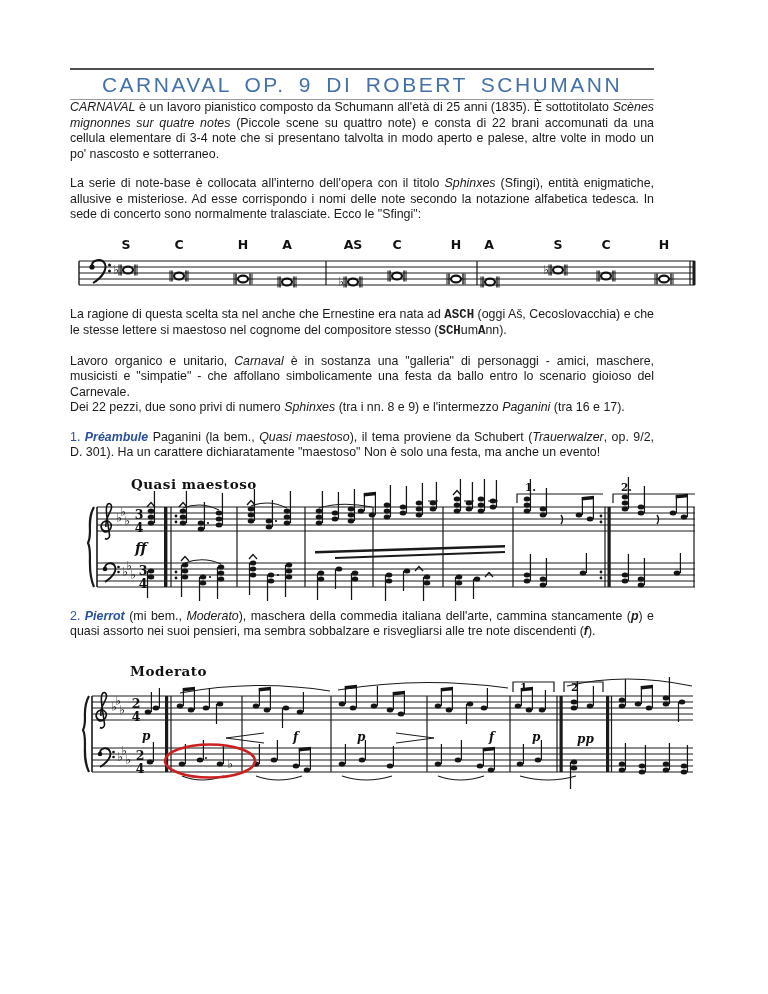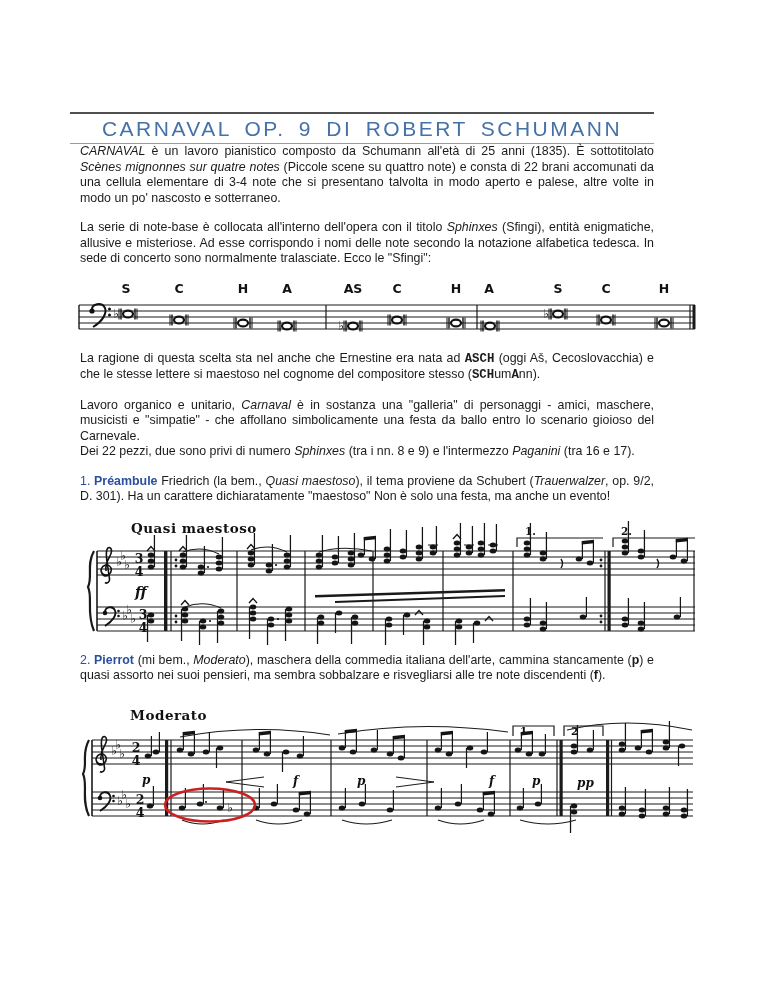--- a/index.html
+++ b/index.html
@@ -5,41 +5,41 @@
   :root{
     --title-blue:#4472a8;
     --section-blue:#2a4f9e;
     --annotation-red:#cc2020;
     --ink:#1b1b1b;
   }
   *{margin:0;padding:0;box-sizing:border-box;}
   html,body{background:#fff;}
   .page{
     width:724px;min-height:994px;background:#fff;
-    padding:112px 70px 60px 70px;
+    padding:68px 70px 60px 70px;
     font-family:"Liberation Sans",sans-serif;
     color:var(--ink);
   }
   .rule-top{border-top:2.5px solid #4f4f4f;height:0;}
   .rule-bottom{border-top:1.5px solid #9a9a9a;height:0;}
   .doc-title{
     font-size:21px;line-height:26px;font-weight:400;
     color:var(--title-blue);text-align:center;
     letter-spacing:2.5px;word-spacing:5px;
     padding:2px 0 1px 0;
   }
   p.body-text{
     font-size:12.4px;line-height:15.5px;
-    text-align:justify;margin:0 0 14px 10px;
+    text-align:justify;margin:0 0 14px 0;
   }
   .lead-gap{margin-top:37px;}
   .tight{margin-bottom:7px !important;}
   .run-i{font-style:italic;}
   .run-b{font-weight:700;font-family:Liberation Mono, monospace;}
-  .run-bi{font-weight:700;}
+  .run-bi{font-weight:700;font-style:italic;}
   .run-blue{color:var(--section-blue);}
   figure{display:block;}
   .fig-sphinx{margin:8px 0 14px 7px;width:620px;}
   .fig-score1{margin:16px 0 8px 15px;width:612px;}
   .fig-score2{margin:22px 0 11px 10px;width:615px;}
   svg{display:block;}
   svg .st{stroke:#1a1a1a;stroke-width:1;}
   svg .bar{stroke:#1a1a1a;stroke-width:1.2;}
   svg text{fill:#111;}
   .tempo{font-family:"DejaVu Serif",serif;font-weight:700;font-size:13.5px;letter-spacing:.5px;}
@@ -124,21 +124,21 @@
       <use href="#breve" x="529" y="39"></use>
       <use href="#breve" x="587" y="42"></use>
       <line class="bar" x1="613" y1="24" x2="613" y2="48"></line>
       <rect x="615.5" y="24" width="3" height="24" fill="#1a1a1a"></rect>
     </svg>
   </figure>
 
   <p class="body-text"><span>La ragione di questa scelta sta nel anche che Ernestine era nata ad </span><span class="run-b">ASCH</span><span> (oggi Aš, Cecoslovacchia) e che le stesse lettere si maestoso nel cognome del compositore stesso (</span><span class="run-b">SCH</span><span>um</span><span class="run-b">A</span><span>nn).</span></p>
   <p class="body-text"><span>Lavoro organico e unitario, </span><span class="run-i">Carnaval</span><span> è in sostanza una "galleria" di personaggi - amici, maschere, musicisti e "simpatie" - che affollano simbolicamente una festa da ballo entro lo scenario gioioso del Carnevale.</span><br><span>Dei 22 pezzi, due sono privi di numero </span><span class="run-i">Sphinxes</span><span> (tra i nn. 8 e 9) e l'intermezzo </span><span class="run-i">Paganini</span><span> (tra 16 e 17).</span></p>
 
-  <p class="body-text"><span class="run-blue">1. </span><span class="run-bi run-blue">Préambule</span><span> Friedrich (la bem., </span><span class="run-i">Quasi maestoso</span><span>), il tema proviene da Schubert (</span><span class="run-i">Trauerwalzer</span><span>, op. 9/2, D. 301). Ha un carattere dichiaratamente "maestoso" Non è solo una festa, ma anche un evento!</span></p>
+  <p class="body-text"><span class="run-blue">1. </span><span class="run-bi run-blue">Préambule</span><span> Paganini (la bem., </span><span class="run-i">Quasi maestoso</span><span>), il tema proviene da Schubert (</span><span class="run-i">Trauerwalzer</span><span>, op. 9/2, D. 301). Ha un carattere dichiaratamente "maestoso" Non è solo una festa, ma anche un evento!</span></p>
 
   <figure class="fig-score1">
     <svg width="612" height="124" viewBox="0 0 612 124">
       <defs>
         <ellipse id="nh" class="nh" rx="3.3" ry="2.5"></ellipse>
         <g id="c2u">
             <use href="#nh"></use>
             <use href="#nh" y="6"></use>
             <rect x="2.8" y="-21" width="1.25" height="27" fill="#141414"></rect>
           </g>

